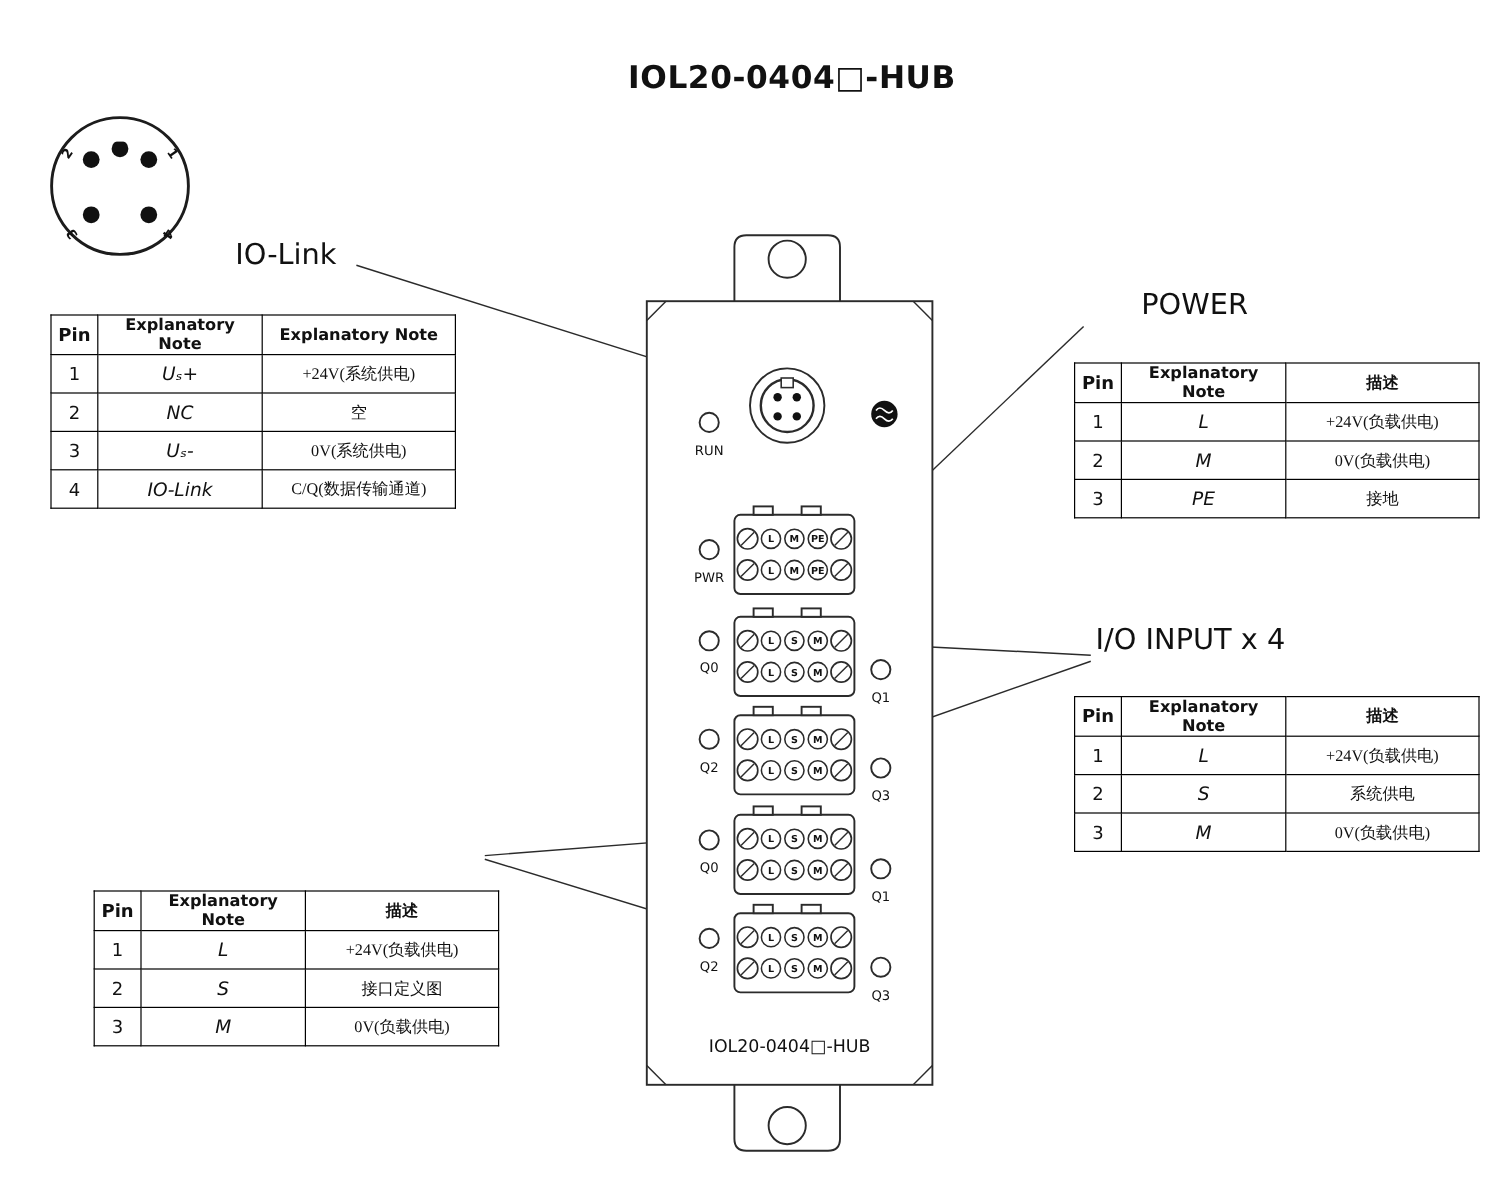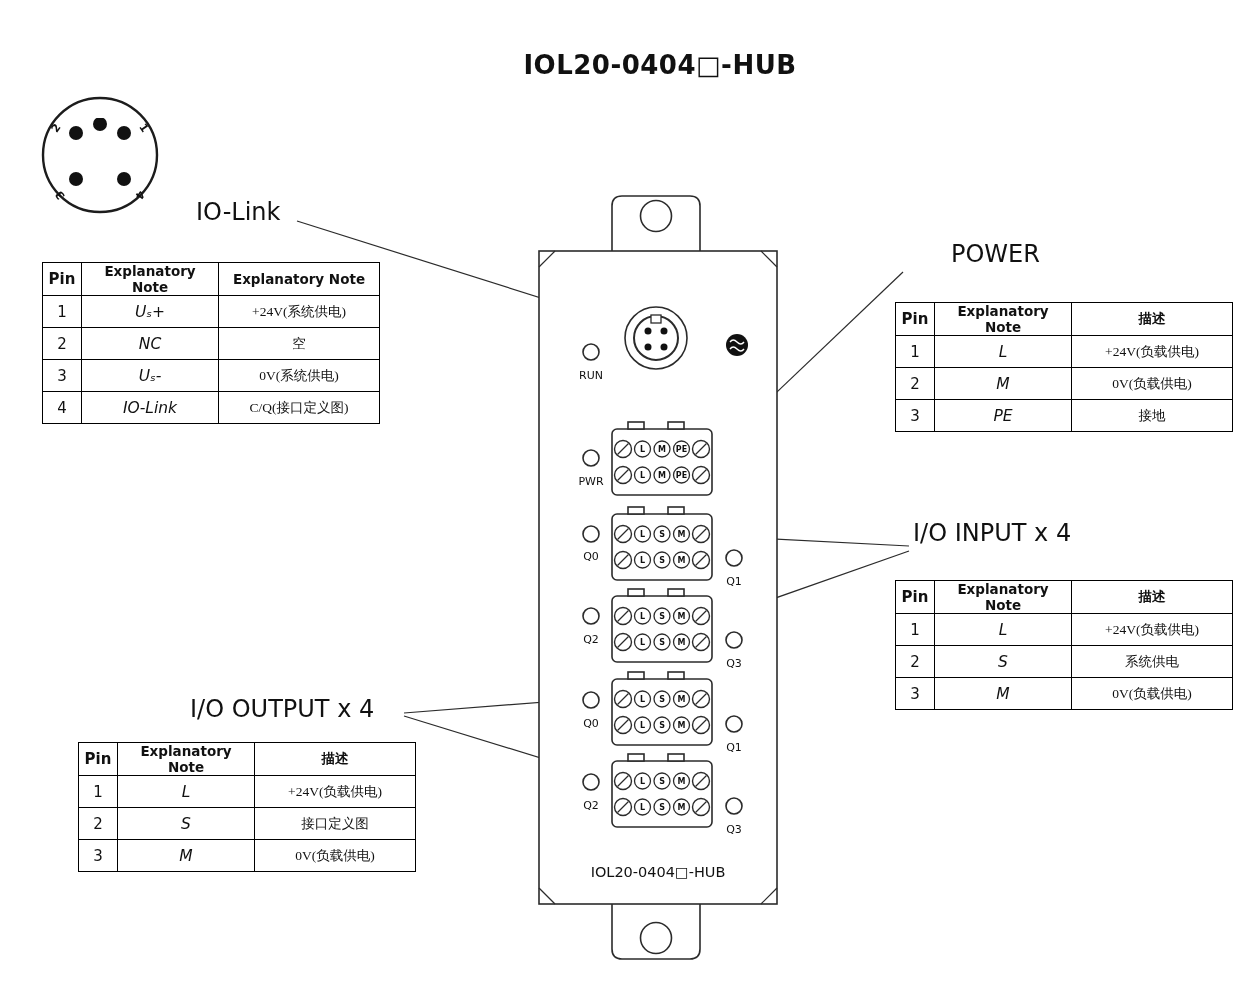--- a/index.html
+++ b/index.html
@@ -260,21 +260,20 @@
     </g>
   </svg>
 
   <div class="title">
     <div class="t1">IOL20-0404□-HUB</div>
   </div>
 
   <div class="callout c-iolink">IO-Link</div>
   <div class="callout c-power">POWER</div>
   <div class="callout c-input">I/O INPUT x 4</div>
-  <div class="callout c-output">I/O OUTPUT x 4</div>
 
   <table class="pin-table t-iolink">
       <thead>
         <tr>
           <th>Pin</th>
           <th>Explanatory Note</th>
           <th>Explanatory Note</th>
         </tr>
       </thead>
       <tbody>
@@ -289,21 +288,21 @@
           <td>空</td>
         </tr>
         <tr>
           <td>3</td>
           <td>Uₛ-</td>
           <td>0V(系统供电)</td>
         </tr>
         <tr>
           <td>4</td>
           <td>IO-Link</td>
-          <td>C/Q(接口定义图)</td>
+          <td>C/Q(数据传输通道)</td>
         </tr>
       </tbody>
     </table>
   <table class="pin-table t-power">
       <thead>
         <tr>
           <th>Pin</th>
           <th>Explanatory Note</th>
           <th>描述</th>
         </tr>

